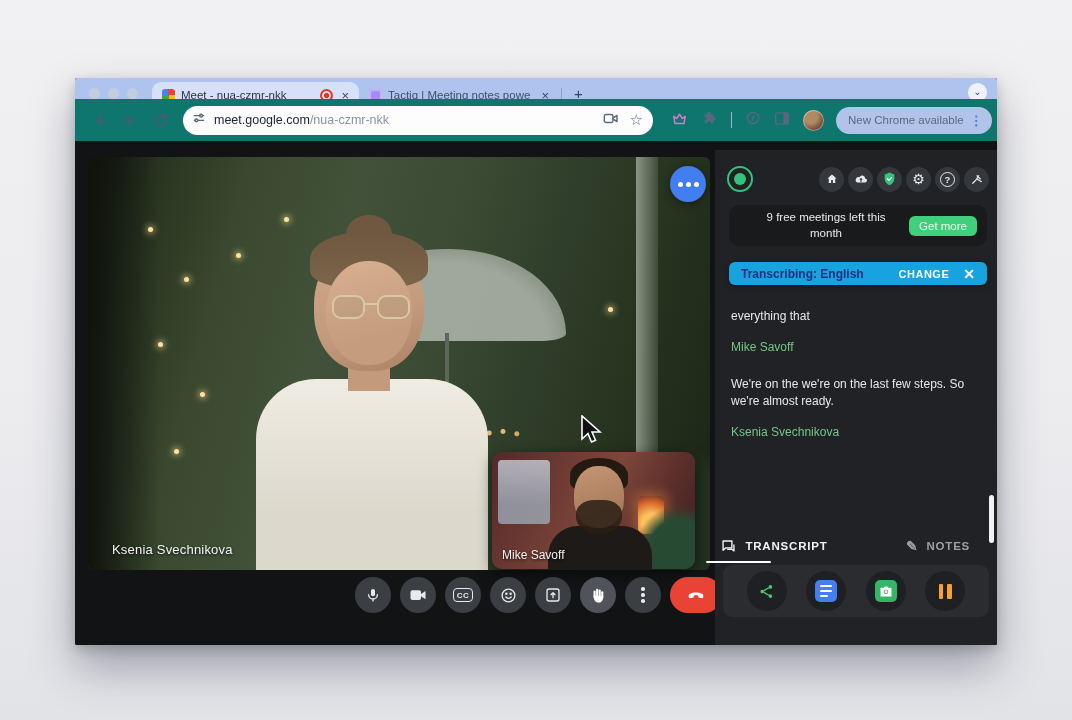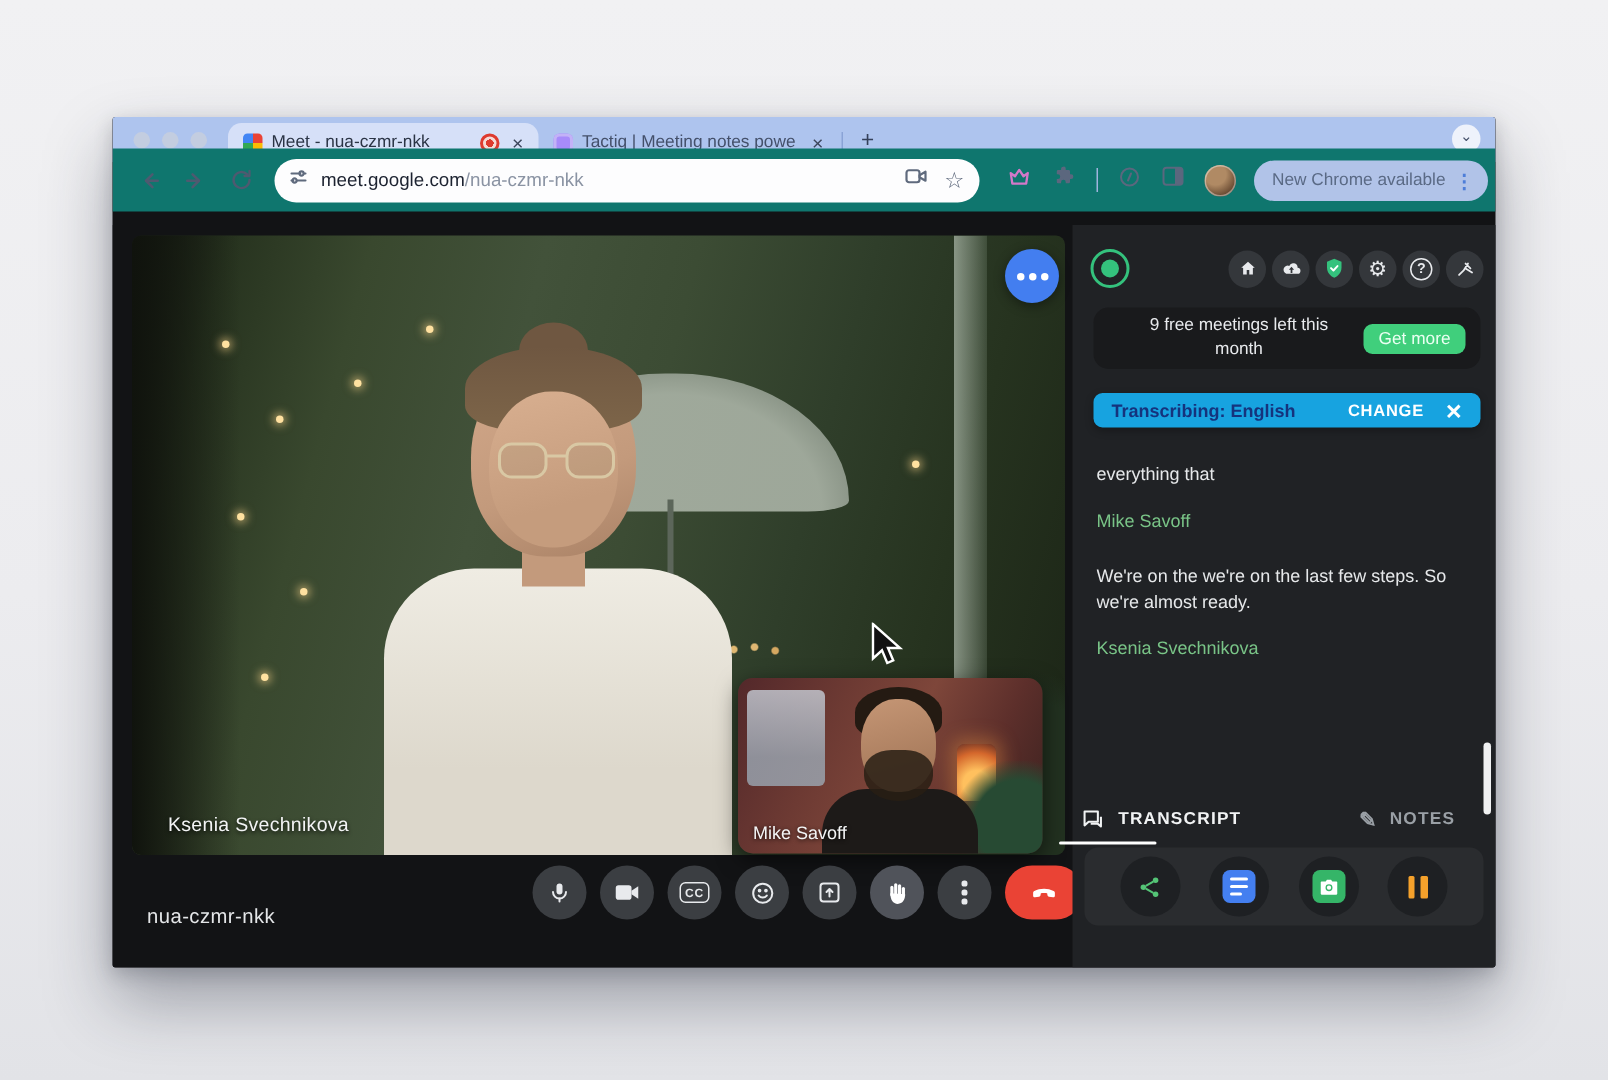--- a/index.html
+++ b/index.html
@@ -269,23 +269,20 @@
         <div class="pip-beard"></div>
         <div class="pip-tag">Mike Savoff</div>
       </div>
 
       <div class="chat-bubble">
           <i></i>
           <i></i>
           <i></i>
         </div>
 
-      <div class="controls">
-        <span class="meet-code">nua-czmr-nkk</span>
-      </div>
       <div class="ctrl-row" style="top:427px;">
         <div class="ctrl-btn">
             <svg width="16" height="16" viewBox="0 0 24 24" fill="currentColor">
               <rect x="9" y="3" width="6" height="11" rx="3"></rect>
               <path d="M5.5 11.5a6.5 6.5 0 0 0 13 0" fill="none" stroke="currentColor" stroke-width="2" stroke-linecap="round"></path>
               <path d="M12 18v3" stroke="currentColor" stroke-width="2" stroke-linecap="round"></path>
             </svg>
           </div>
         <div class="ctrl-btn">
             <svg width="18" height="14" viewBox="0 0 24 18" fill="currentColor">

